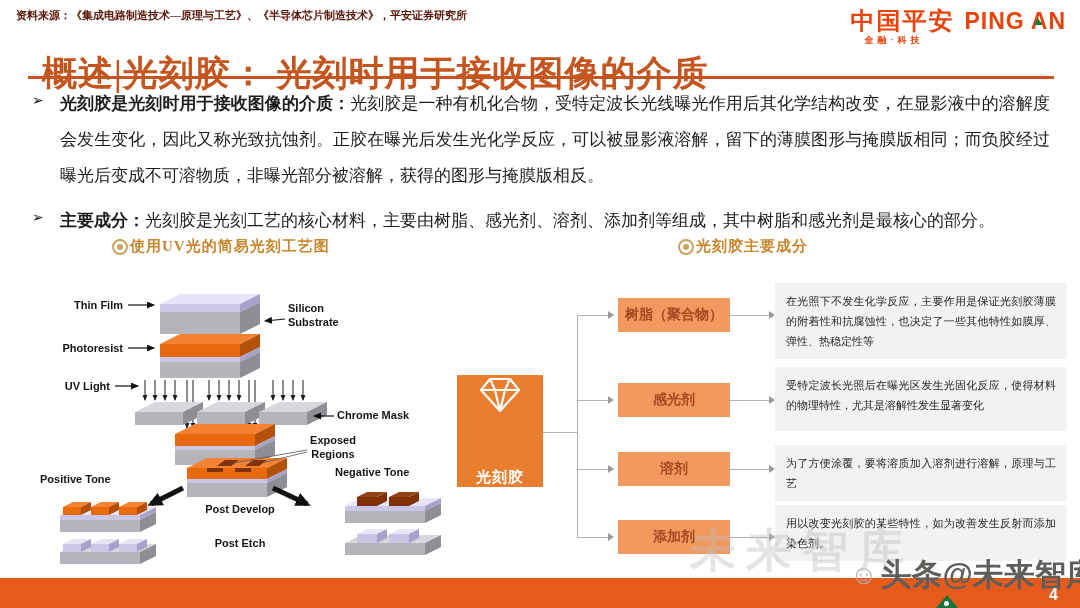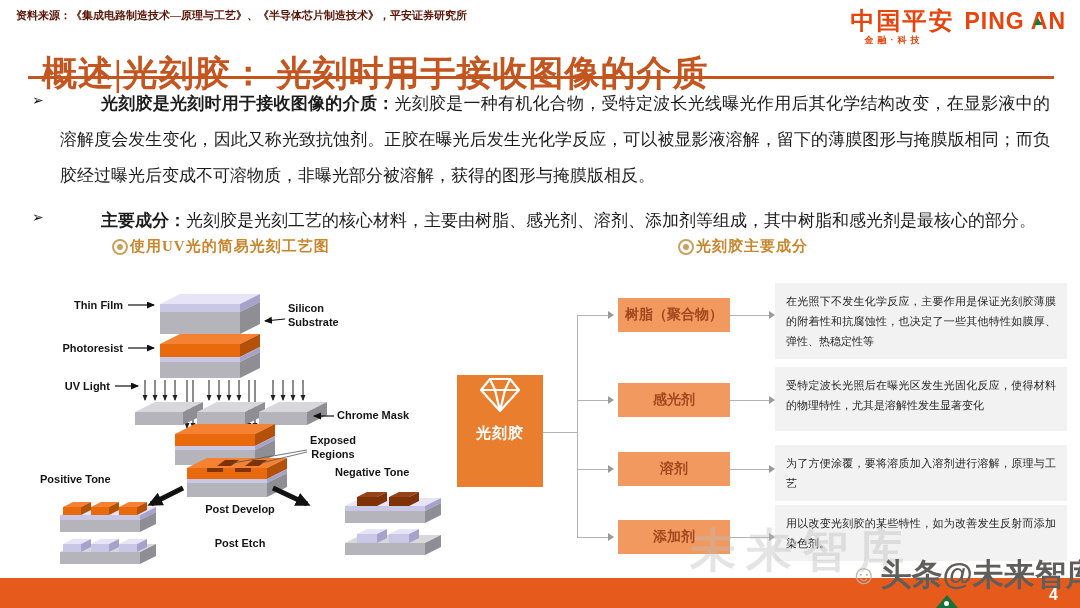--- a/index.html
+++ b/index.html
@@ -19,21 +19,21 @@
 
   .title{position:absolute;left:30px;top:38px;margin:12px;font-size:35px;font-weight:bold;
          color:var(--accent,#c4551f);letter-spacing:1px;font-family:"Liberation Serif",serif;}
   .title-rule{position:absolute;left:28px;top:76px;width:1026px;height:3px;background:var(--accent,#c4551f);}
 
   
   .bullets{position:absolute;left:32px;top:86px;width:1018px;}
   .bullet{display:flex;margin-bottom:9px;}
   .bmark{width:28px;flex:0 0 28px;font-size:14px;color:#111;padding-top:6px;}
   .bullet p{margin:0;font-size:17px;line-height:36px;color:#1c1c1c;text-align:justify;}
-  .bullet b{font-weight:bold;margin-left:41px;}
+  .bullet b{font-weight:bold;}
 
   
   .sec{position:absolute;top:237px;display:flex;align-items:center;gap:2px;
        color:var(--section_gold,#c8862d);font-weight:bold;font-size:15px;letter-spacing:1px;}
   .sec-left{left:112px;}
   .sec-right{left:678px;}
   .sec-icon{width:12px;height:12px;border:2px solid #c9a25e;border-radius:50%;
             display:flex;align-items:center;justify-content:center;}
   .sec-dot{width:6px;height:6px;border-radius:50%;background:#c9a25e;}
 
@@ -45,21 +45,21 @@
   .gf{fill:#b4b4ba;}.gt{fill:#d8d8dc;}.gs{fill:#8e8e94;}
   .lf{fill:#c9c6e6;}.lt{fill:#e6e4f6;}.ls{fill:#a6a2cc;}
   .of{fill:#e96a0c;}.ot{fill:#f58233;}.os{fill:#b35108;}
   .df{fill:#7e3208;}.dt{fill:#94431a;}
   .aln{stroke:#111;stroke-width:1.2;}
   .big{stroke:#111;stroke-width:5;}
 
   
   .comp{position:absolute;left:450px;top:275px;width:618px;height:302px;}
   .root-box{position:absolute;left:7px;top:100px;width:86px;height:112px;background:var(--box_orange,#e87e2e);
-    display:flex;flex-direction:column;align-items:center;justify-content:flex-start;gap:9px;}
+    display:flex;flex-direction:column;align-items:center;justify-content:space-between;gap:9px;}
   .root-label{color:#fff;font-size:15px;font-weight:bold;letter-spacing:1px;}
   .cline{position:absolute;background:#b3b3b3;}
   .ah{position:absolute;width:0;height:0;border-top:4px solid transparent;border-bottom:4px solid transparent;
       border-left:6px solid #9a9a9a;}
   .comp-box{position:absolute;left:168px;width:112px;height:34px;background:var(--comp_box,#f2995f);
     color:var(--comp_text,#a3471f);font-weight:bold;font-size:14px;display:flex;align-items:center;justify-content:center;}
   .desc-box{position:absolute;left:325px;width:292px;background:var(--desc_bg,#f2f2f2);box-sizing:border-box;
     padding:8px 11px;font-size:11px;line-height:20px;color:#262626;text-align:justify;}
 
   

